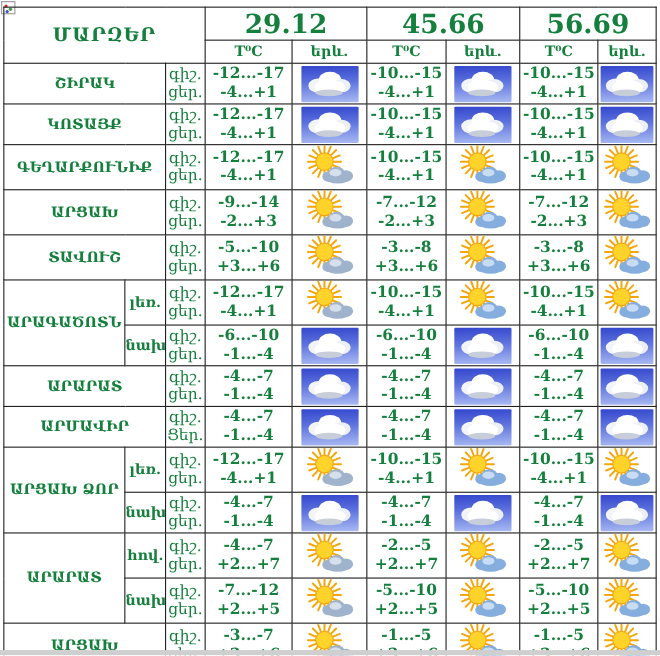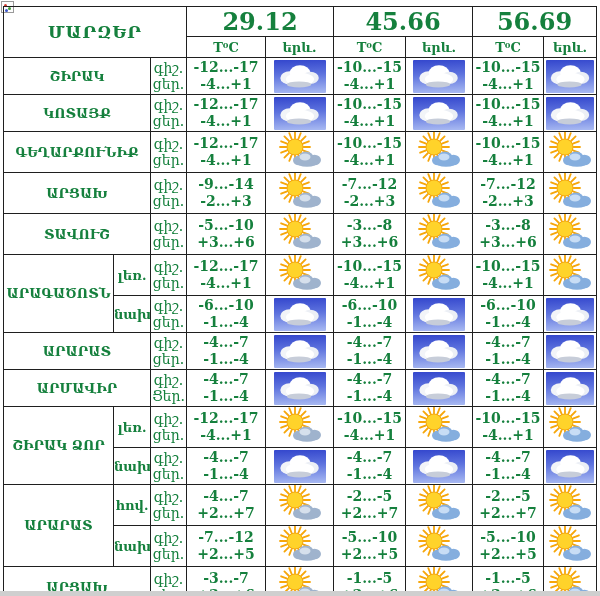--- a/index.html
+++ b/index.html
@@ -691,21 +691,21 @@
                 <ellipse cx="15" cy="18" rx="10" ry="7" fill="#f2f4f8"></ellipse>
                 <ellipse cx="26" cy="12.5" rx="11" ry="8" fill="#ffffff"></ellipse>
                 <ellipse cx="37" cy="18" rx="9" ry="6.5" fill="#eceff5"></ellipse>
                 <ellipse cx="26" cy="19.5" rx="15" ry="7" fill="#ffffff"></ellipse>
                 <ellipse cx="25" cy="25" rx="13" ry="3.2" fill="#c7cdd9"></ellipse>
               </svg>
             </span>
           </td>
         </tr>
         <tr>
-          <td class="region-cell" colspan="1" rowspan="2">ՇԻՐԱԿ ՁՈՐ</td>
+          <td class="region-cell" colspan="1" rowspan="2">ԱՐՑԱԽ ՁՈՐ</td>
           <td class="sub-cell">լեռ.</td>
           <td class="label-cell">
             <div>գիշ.</div>
             <div>ցեր.</div>
           </td>
           <td class="temp-cell">
             <div>-12...-17</div>
             <div>-4...+1</div>
           </td>
           <td class="icon-cell"><span class="sc-wrap"><svg width="48" height="36" viewBox="0 0 48 36">

